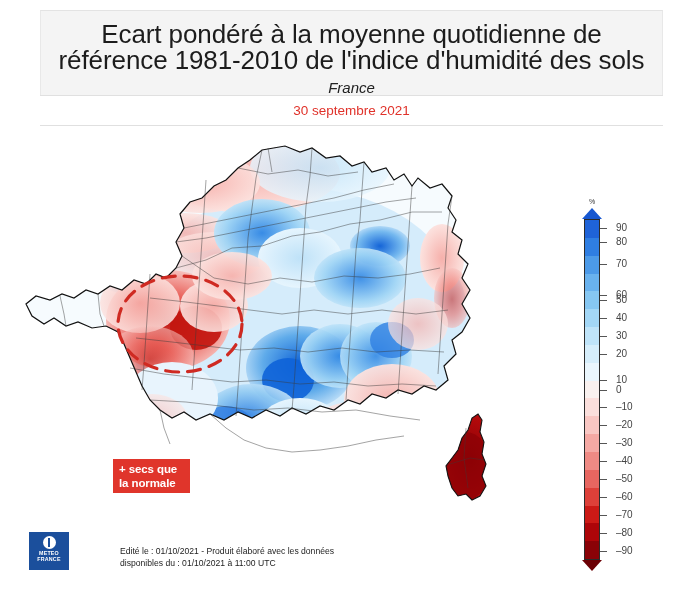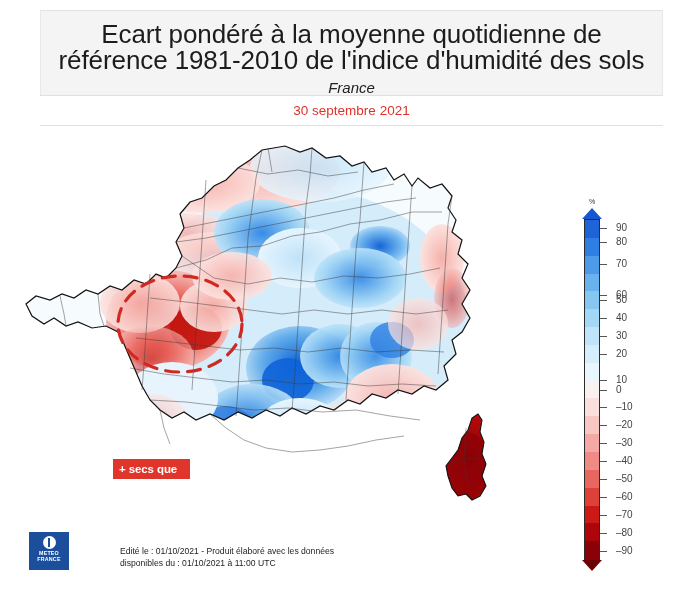--- a/index.html
+++ b/index.html
@@ -70,21 +70,21 @@
     height: 410px;
   }
   .map-svg { display: block; }
 
   
   .callout-box {
     position: absolute;
     left: 113px;
     top: 331px;
     width: 77px;
-    height: 20px;
+    height: 34px;
     background: #e0352b;
     box-sizing: border-box;
     padding: 3px 5px 0 6px;
   }
   .callout-box span {
     display: block;
     color: #ffffff;
     font-size: 11.5px;
     font-weight: bold;
     line-height: 14px;

